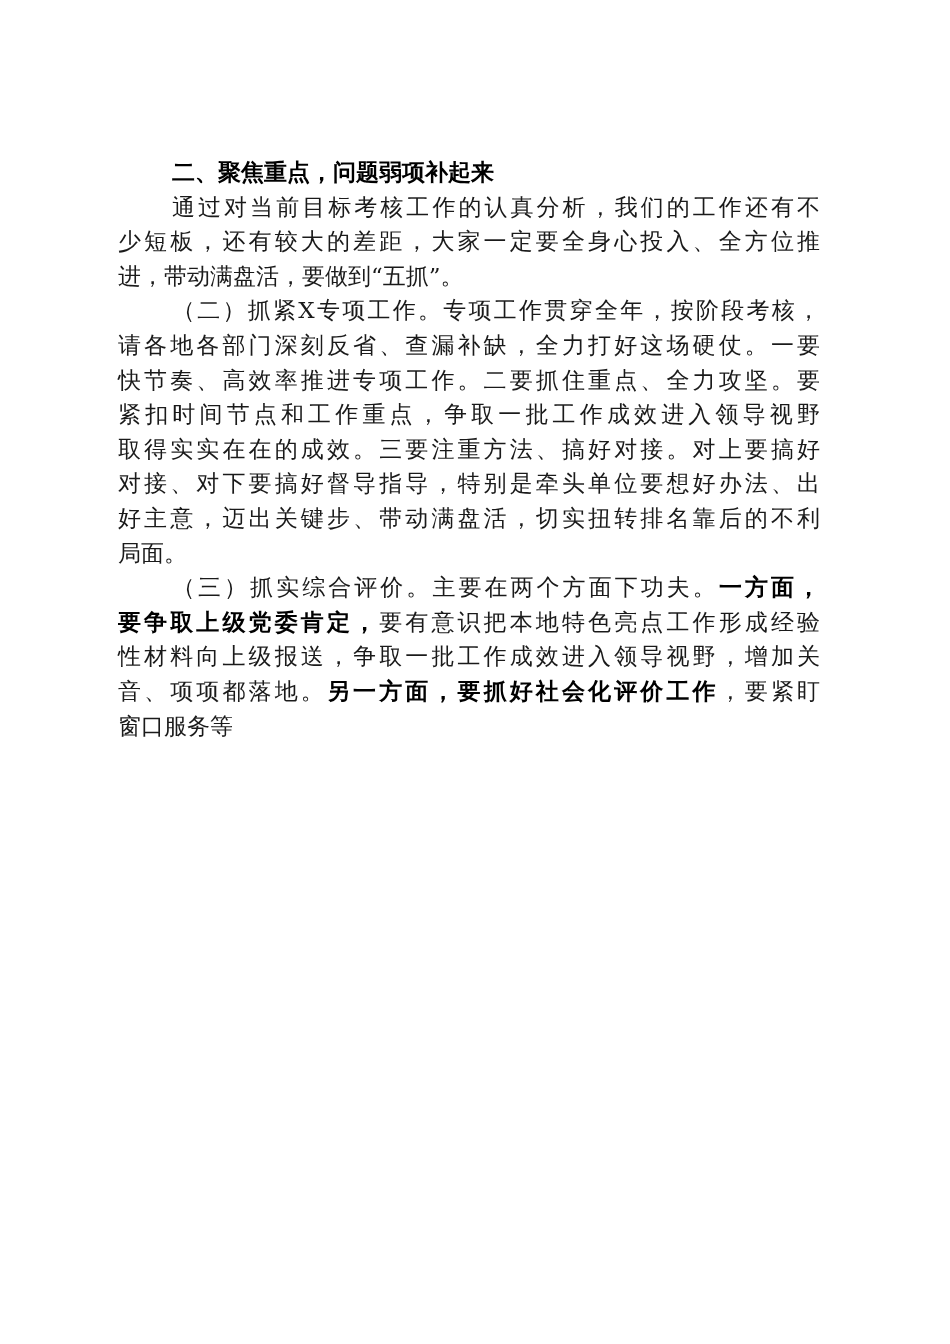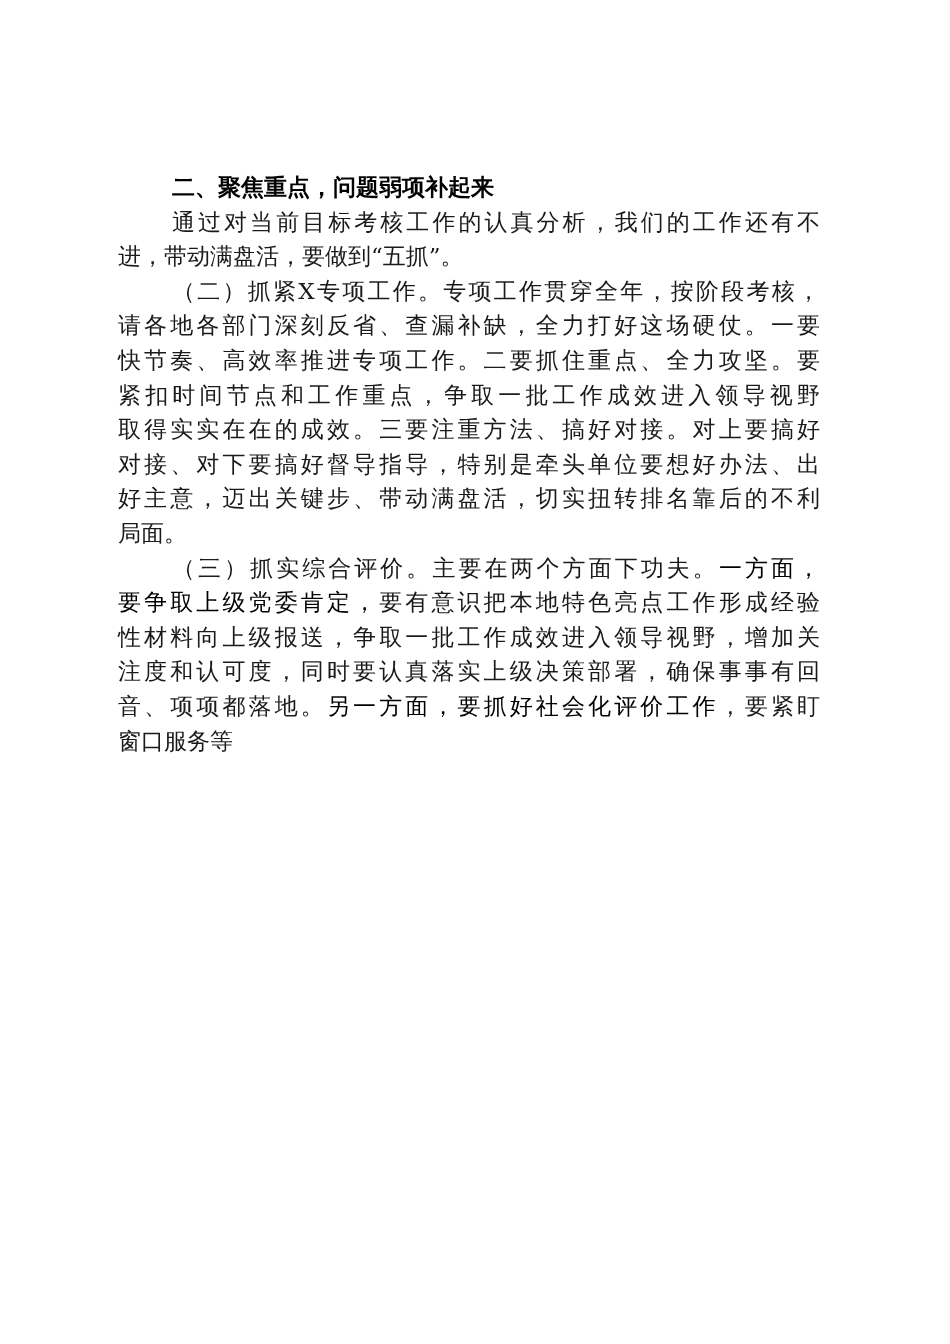--- a/index.html
+++ b/index.html
@@ -1,54 +1,54 @@
 <!DOCTYPE html>
 <html><head>
 <meta charset="utf-8">
 <style>
   html, body { margin: 0; padding: 0; background: #ffffff; }
   body { width: 950px; height: 1344px; position: relative; overflow: hidden; }
   .page {
-    position: absolute; left: 118px; top: 170px; width: 702px;
+    position: absolute; left: 118px; top: 155px; width: 702px;
     font-family: "DejaVu Serif", "Liberation Serif", serif;
     color: #1a1a1a; font-size: 23px;
   }
   .line {
     height: 34.6px; line-height: 34.6px; white-space: nowrap;
     text-align: justify; text-align-last: justify; display: block;
   }
   .line.indent { padding-left: 54px; }
   .line.last { text-align-last: left; }
-  .bold { font-weight: normal; color: #000; }
+  .bold { font-weight: bold; color: #000; }
   .heading { font-weight: bold; color: #000; text-align-last: left; }
 </style>
 </head>
 <body>
 
 <div class="page">
   <div class="line indent heading">二、聚焦重点，问题弱项补起来</div>
 
   <div>
     <div class="line indent">通过对当前目标考核工作的认真分析，我们的工作还有不</div>
+    <div class="line">少短板，还有较大的差距，大家一定要全身心投入、全方位推</div>
     <div class="line last">进，带动满盘活，要做到“五抓”。</div>
   </div>
 
 
   <div>
     <div class="line indent">（二）抓紧X专项工作。专项工作贯穿全年，按阶段考核，</div>
     <div class="line">请各地各部门深刻反省、查漏补缺，全力打好这场硬仗。一要</div>
     <div class="line">快节奏、高效率推进专项工作。二要抓住重点、全力攻坚。要</div>
     <div class="line">紧扣时间节点和工作重点，争取一批工作成效进入领导视野</div>
     <div class="line">取得实实在在的成效。三要注重方法、搞好对接。对上要搞好</div>
     <div class="line">对接、对下要搞好督导指导，特别是牵头单位要想好办法、出</div>
     <div class="line">好主意，迈出关键步、带动满盘活，切实扭转排名靠后的不利</div>
     <div class="line last">局面。</div>
   </div>
 
   <div>
     <div class="line indent"><span>（三）抓实综合评价。主要在两个方面下功夫。</span><span class="bold">一方面，</span></div>
     <div class="line"><span class="bold">要争取上级党委肯定，</span><span>要有意识把本地特色亮点工作形成经验</span></div>
     <div class="line">性材料向上级报送，争取一批工作成效进入领导视野，增加关</div>
-    <div class="line">注度和认可度，同时要认真落实上级决策部署，确保事事有回</div>
     <div class="line"><span>音、项项都落地。</span><span class="bold">另一方面，要抓好社会化评价工作</span><span>，要紧盯</span></div>
     <div class="line last">窗口服务等</div>
   </div>
 </div>
 
 </body></html>

